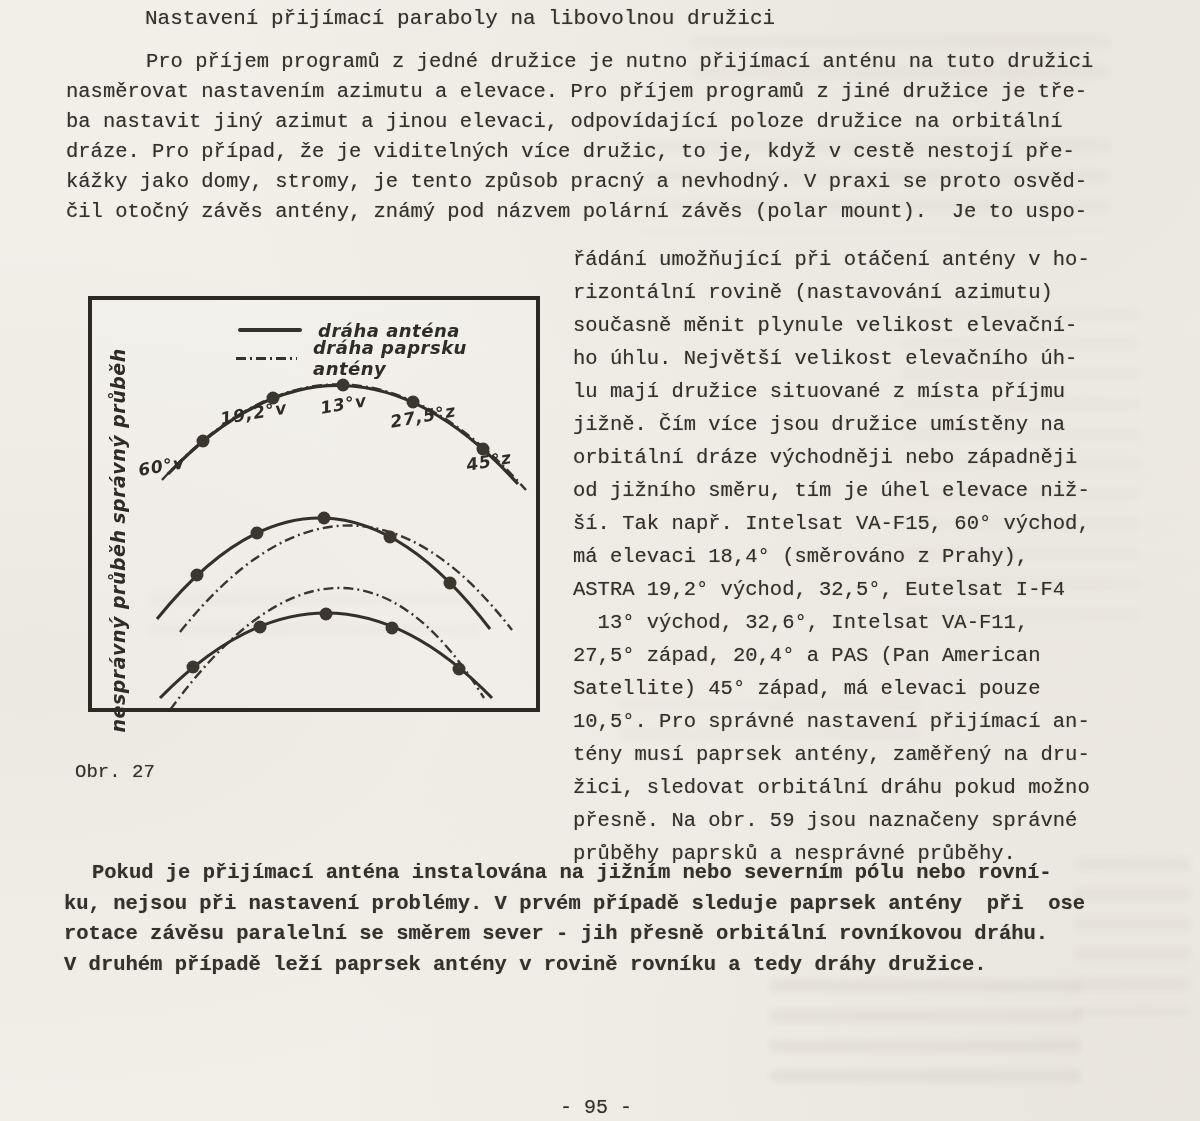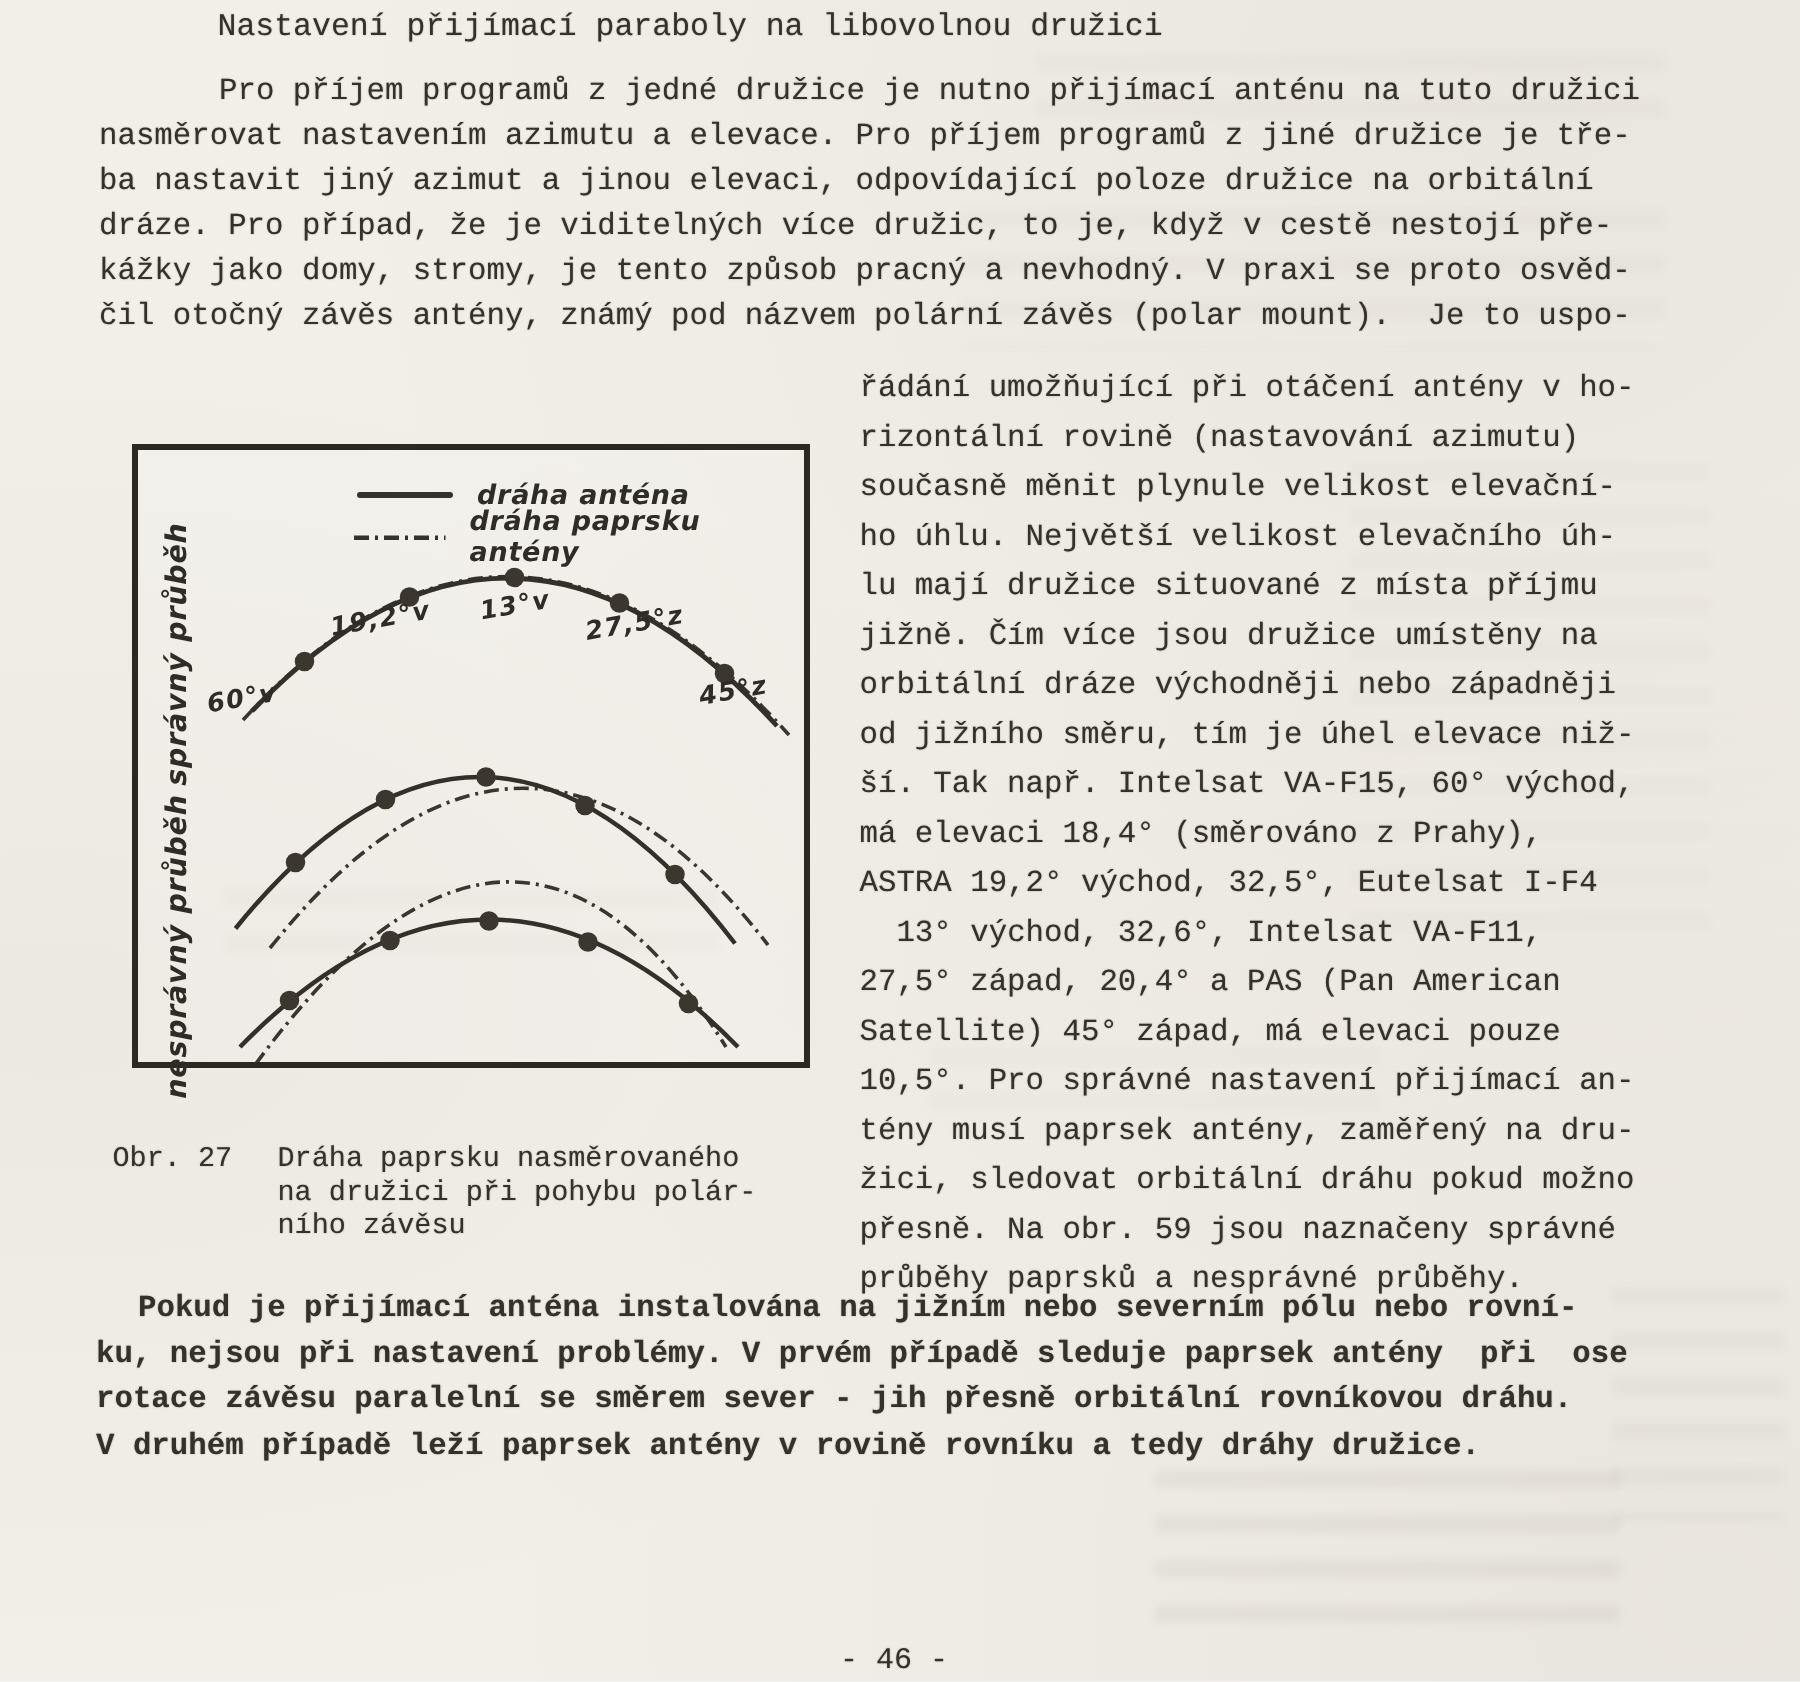--- a/index.html
+++ b/index.html
@@ -151,24 +151,21 @@
     <div class="hand vlabel" style="left:-84px;top:320px;">nesprávný průběh</div>
 
     <div class="hand satlabel" style="left:46px;top:156px;">60°v</div>
     <div class="hand satlabel" style="left:128px;top:103px;">19,2°v</div>
     <div class="hand satlabel" style="left:228px;top:94px;">13°v</div>
     <div class="hand satlabel" style="left:298px;top:106px;">27,5°z</div>
     <div class="hand satlabel" style="left:374px;top:151px;">45°z</div>
   </div>
 
   <div class="tw caption-num">Obr. 27</div>
-  <div class="tw caption-text">Dráha paprsku nasměrovaného
-na družici při pohybu polár-
-ního závěsu</div>
 
   <div class="tw poles">Pokud je přijímací anténa instalována na jižním nebo severním pólu nebo rovní-
 ku, nejsou při nastavení problémy. V prvém případě sleduje paprsek antény  při  ose
 rotace závěsu paralelní se směrem sever - jih přesně orbitální rovníkovou dráhu.
 V druhém případě leží paprsek antény v rovině rovníku a tedy dráhy družice.</div>
 
-  <div class="tw pagenum">- 46 -</div>
+  <div class="tw pagenum">- 95 -</div>
 
 </div>
 
 </body></html>

